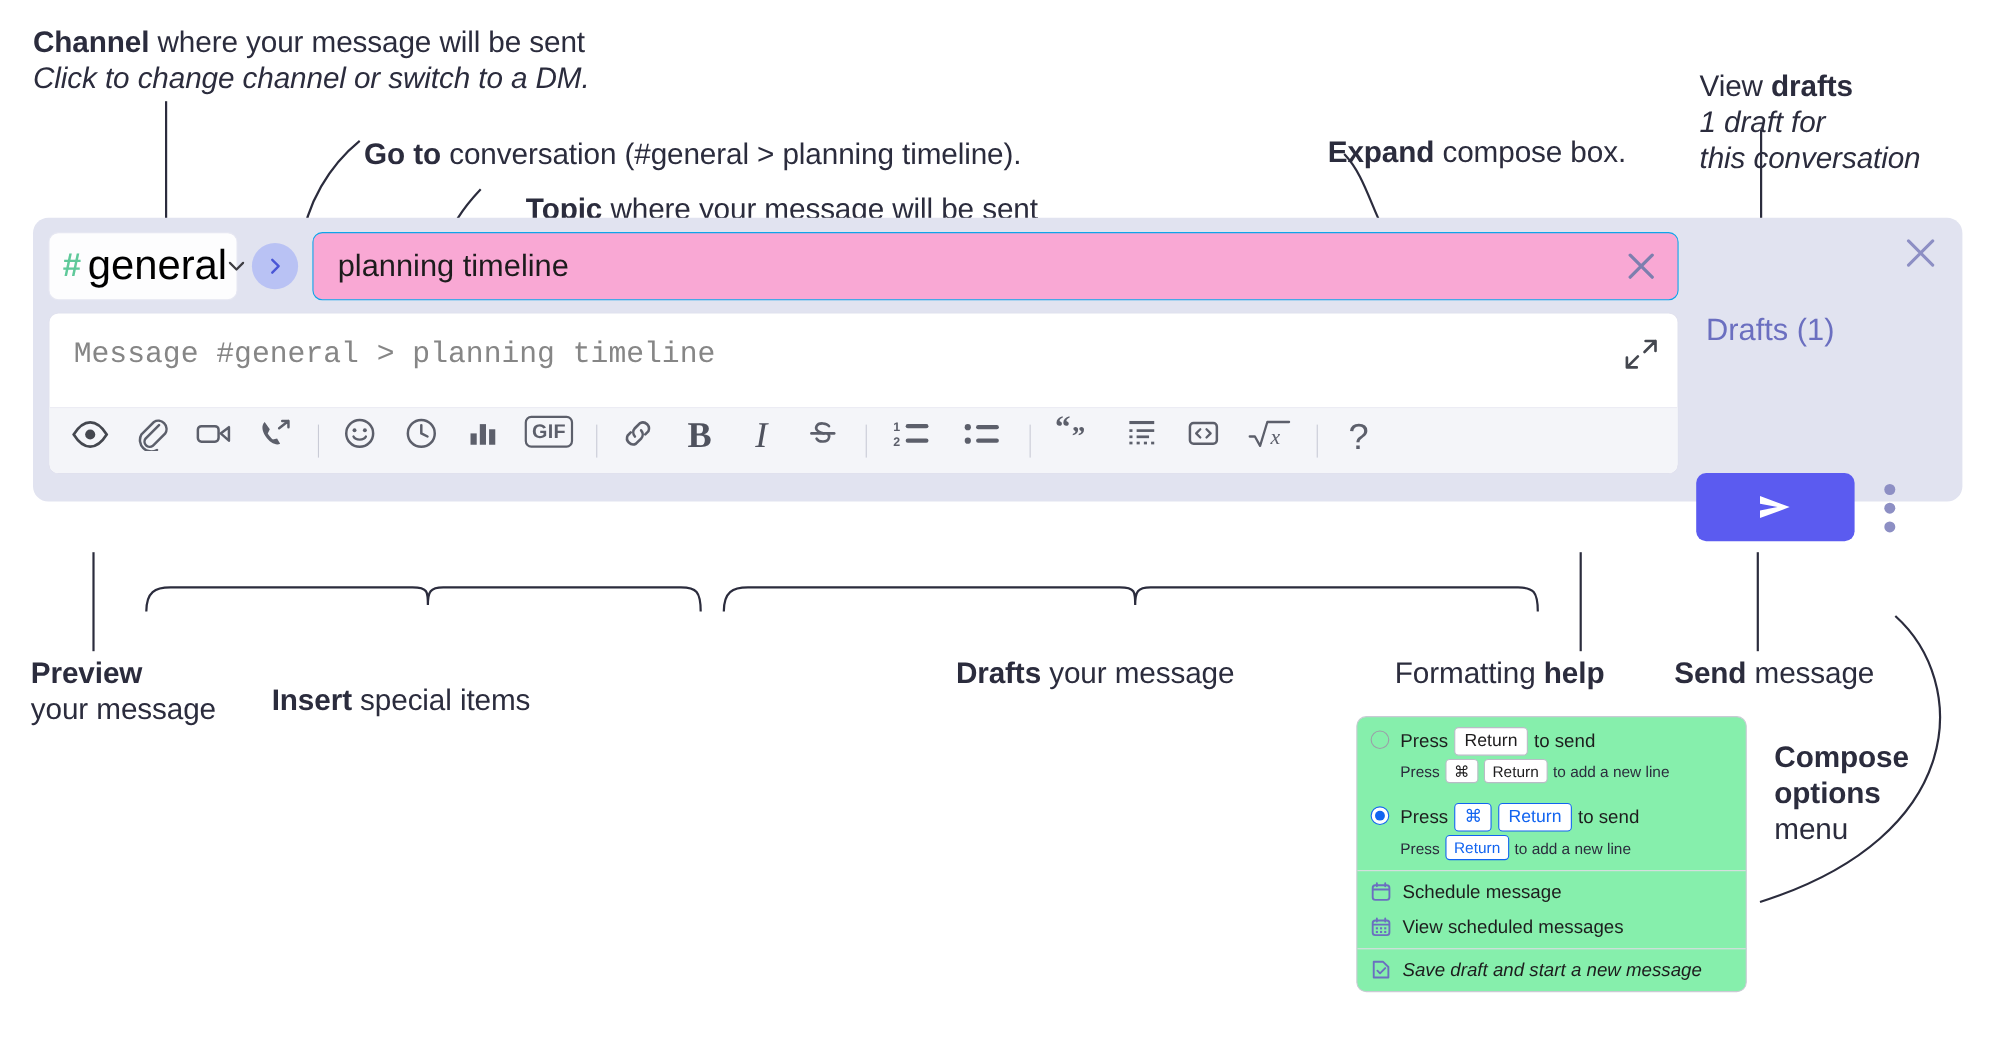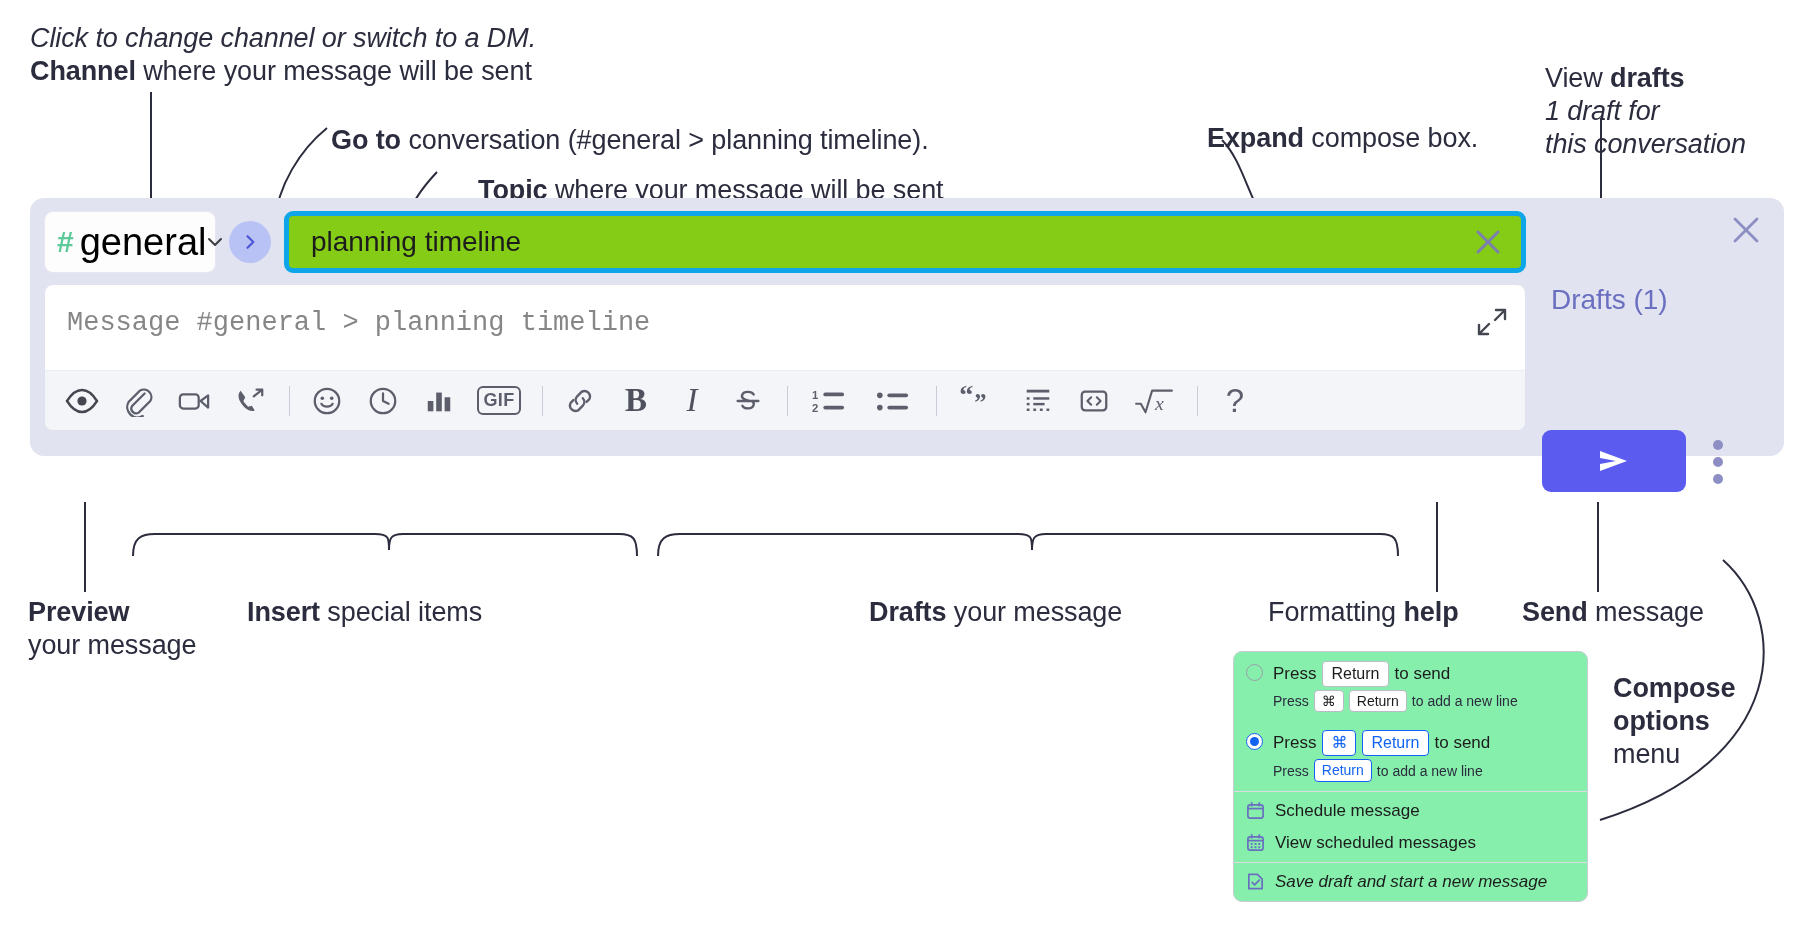--- a/index.html
+++ b/index.html
@@ -26,38 +26,38 @@
     border:1px solid #e6e7f2;
   }
   #channel-hash{color:#5fc99a;font-size:30px;font-weight:bold;line-height:1;margin-right:6px;}
   #channel-name{font-size:38px;color:#000000;flex:1;text-align:right;}
   .chev{width:18px;height:18px;flex:0 0 auto;margin-right:2px;}
   #goto-btn{
     width:42px;height:42px;border-radius:50%;background:#b9c2f4;
     display:flex;align-items:center;justify-content:center;margin:0 13px;
   }
   #topic-field{
-    flex:1;height:62px;background:#84cc16;border-radius:9px;border:5px solid #0ea5e9;
+    flex:1;height:62px;background:#f9a8d4;border-radius:9px;border:1px solid #0ea5e9;
     display:flex;align-items:center;box-sizing:border-box;padding:0 18px 0 22px;
   }
   #topic-value{flex:1;font-size:28px;color:#1d1c1d;}
   #topic-clear{width:30px;height:30px;flex:0 0 auto;}
 
   #msg-box{
     margin-top:11px;width:1482px;background:#ffffff;border:1px solid #e0e1ee;
     border-radius:9px;box-sizing:border-box;overflow:hidden;
   }
   #msg-area{height:85px;position:relative;font-family:Liberation Mono, monospace;}
   #msg-placeholder{position:absolute;left:22px;top:23px;font-size:27px;color:#868686;}
   #expand-btn{position:absolute;right:18px;top:22px;width:30px;height:30px;}
   #toolbar{
     height:60px;background:#f4f5f9;border-top:1px solid #ececf4;
     display:flex;align-items:center;padding-left:14px;box-sizing:border-box;
   }
-  .tb{width:46px;height:46px;display:flex;align-items:center;justify-content:center;margin-right:10px;color:#5c5f6b;}
+  .tb{width:46px;height:46px;display:flex;align-items:flex-start;justify-content:center;margin-right:10px;color:#5c5f6b;}
   .tb.wide{width:54px;}
   .sep{width:1px;height:30px;background:#c9cbd6;margin:0 14px 0 6px;flex:0 0 auto;}
   .gif-box{border:2.4px solid #5c5f6b;border-radius:6px;font-size:18px;font-weight:bold;
     padding:2px 5px;letter-spacing:0.3px;color:#5c5f6b;font-family:"Liberation Sans",sans-serif;}
   .bold-g{font-size:33px;font-weight:bold;color:#4f525e;font-family:"Liberation Serif",serif;}
   .ital-g{font-size:33px;font-style:italic;color:#4f525e;font-family:"Liberation Serif",serif;}
   .help-g{font-size:33px;color:#5c5f6b;}
 
   #close-panel{position:absolute;right:22px;top:16px;width:32px;height:32px;}
 
@@ -102,22 +102,22 @@
     <polygon points="1528,358 1515,355 1522,347"></polygon>
     <polygon points="1601,326 1596,314 1606,314"></polygon>
   </g>
   <g fill="none" stroke="#2b2c3d" stroke-width="2">
     <path d="M133,556 C133,538 141,534 155,534 L375,534 C389,534 389,538 389,550 C389,538 391,534 403,534 L619,534 C633,534 637,538 637,556"></path>
     <path d="M658,556 C658,538 666,534 680,534 L1018,534 C1032,534 1032,538 1032,550 C1032,538 1034,534 1046,534 L1380,534 C1394,534 1398,538 1398,556"></path>
   </g>
 </svg>
 
 <div class="ann" style="left:30px;top:22px;">
+  <div><b>Channel</b><span> where your message will be sent</span></div>
   <div><i>Click to change channel or switch to a DM.</i></div>
-  <div><b>Channel</b><span> where your message will be sent</span></div>
 </div>
 
 <div class="ann" style="left:331px;top:124px;">
   <b>Go to</b><span> conversation (#general &gt; planning timeline).</span>
 </div>
 
 <div class="ann" style="left:478px;top:174px;">
   <b>Topic</b><span> where your message will be sent</span>
 </div>
 
@@ -345,21 +345,21 @@
     <i style="display:block;width:10px;height:10px;border-radius:50%;background:#8d8fc4;"></i>
     <i style="display:block;width:10px;height:10px;border-radius:50%;background:#8d8fc4;"></i>
   </div>
 </div>
 
 <div class="ann" style="left:28px;top:596px;">
   <div><b>Preview</b></div>
   <div><span>your message</span></div>
 </div>
 
-<div class="ann" style="left:247px;top:596px;">
+<div class="ann" style="left:247px;top:620px;">
   <b>Insert</b><span> special items</span>
 </div>
 
 <div class="ann" style="left:869px;top:596px;">
   <b>Drafts</b><span> your message</span>
 </div>
 
 <div class="ann" style="left:1268px;top:596px;">
   <span>Formatting </span><b>help</b>
 </div>

